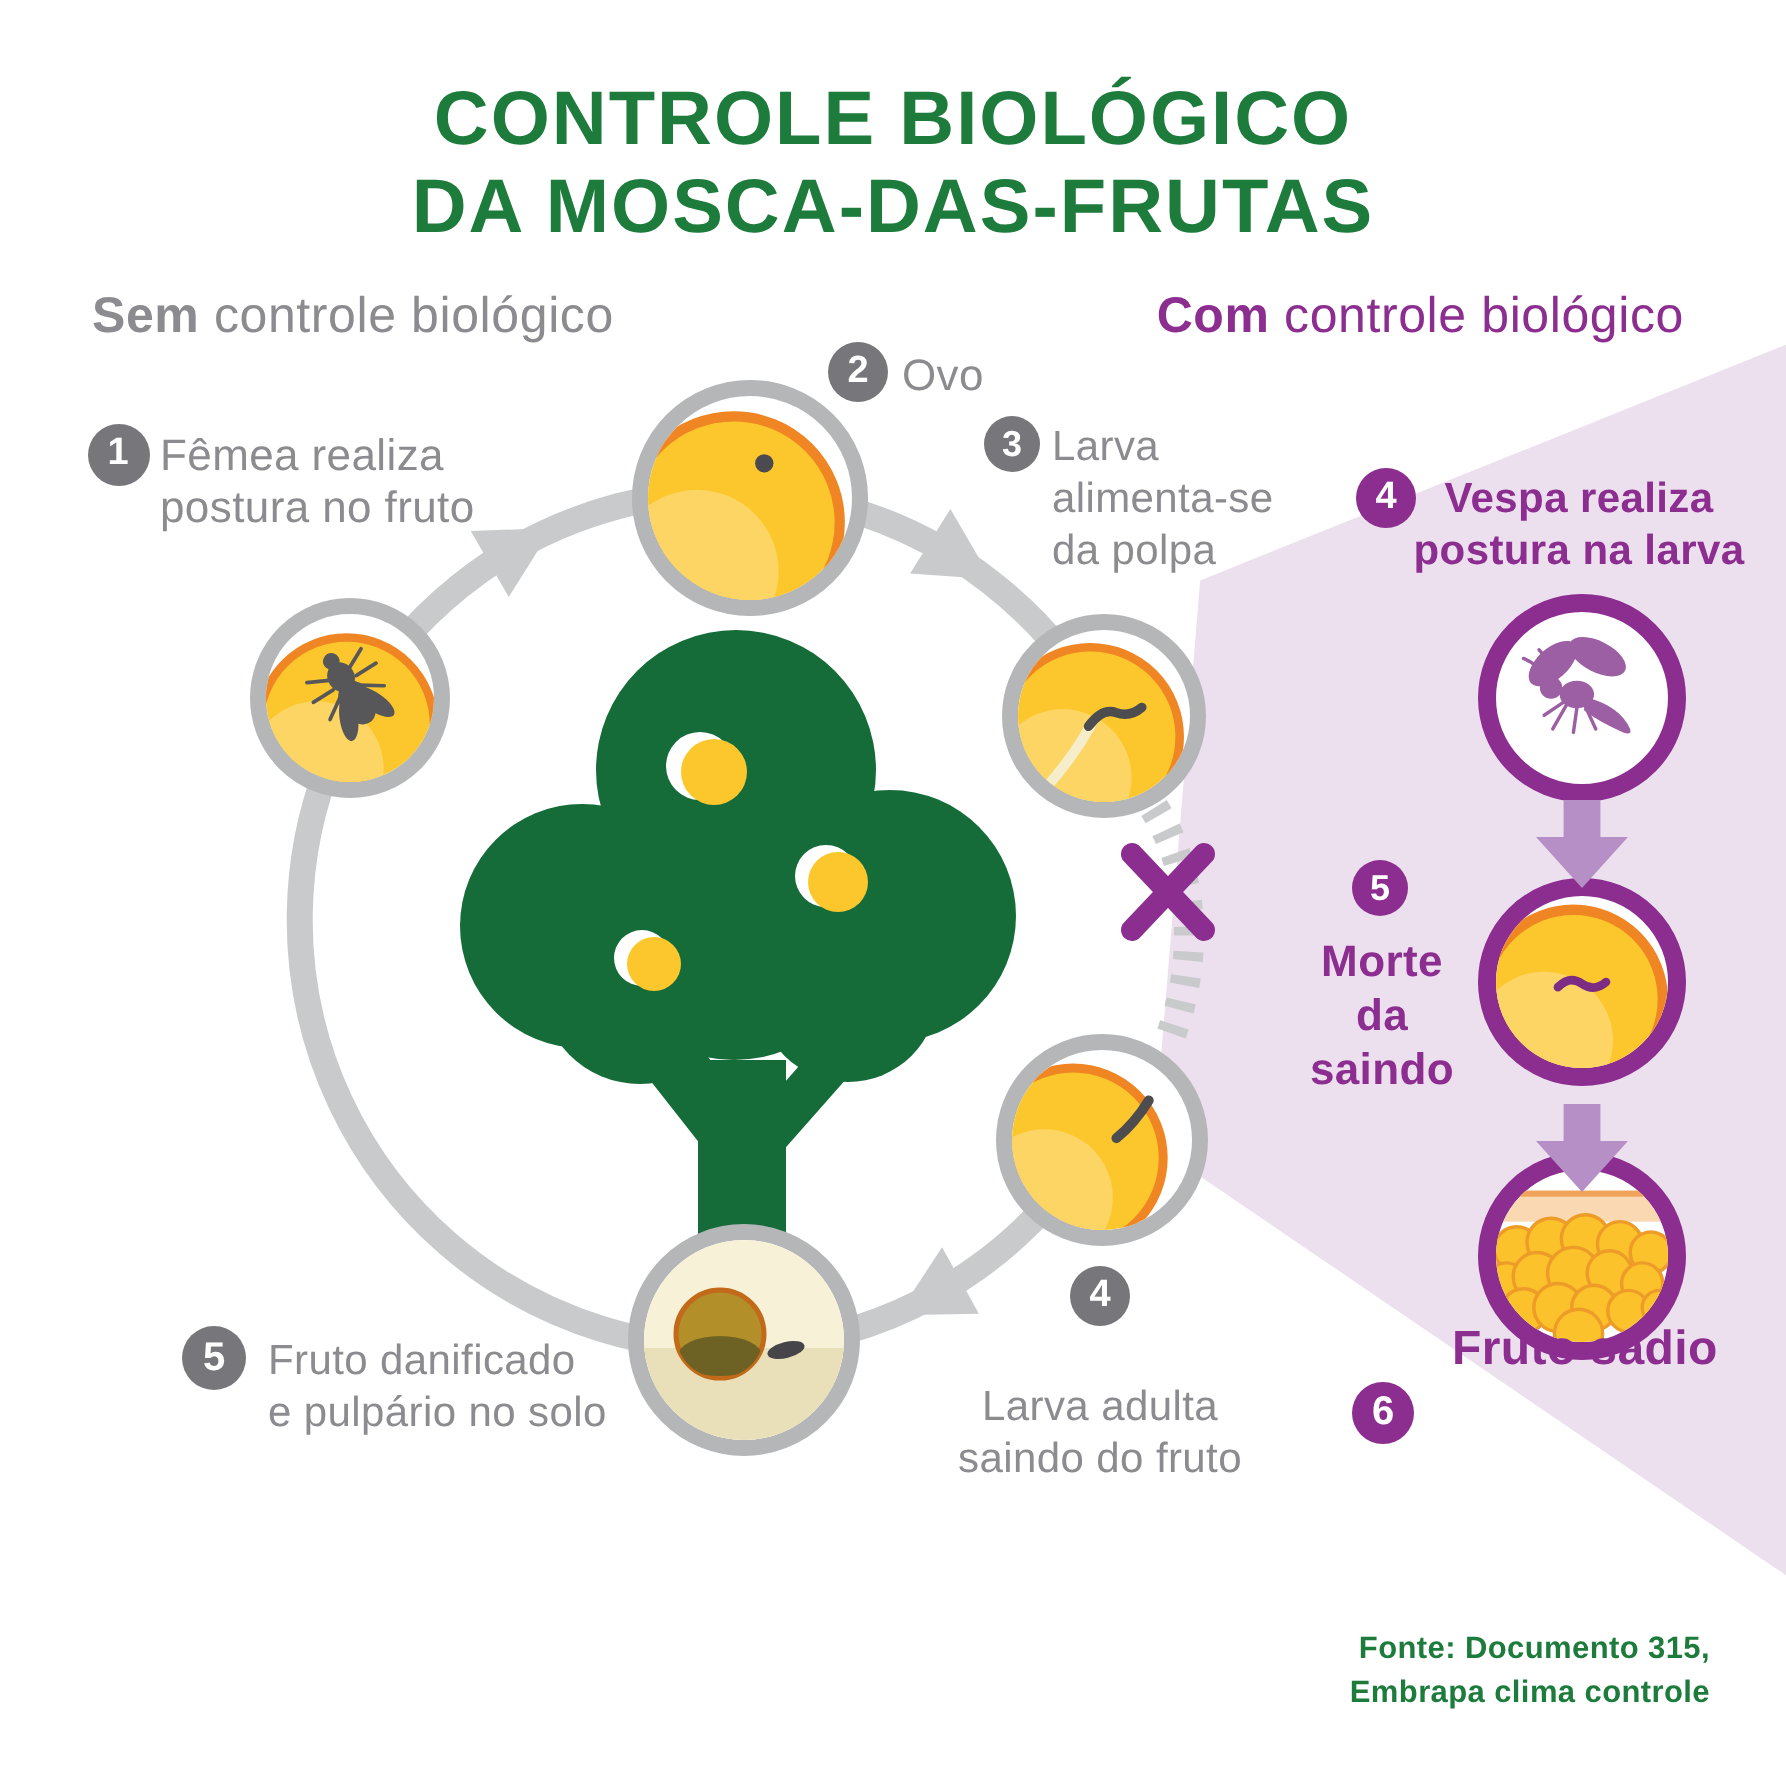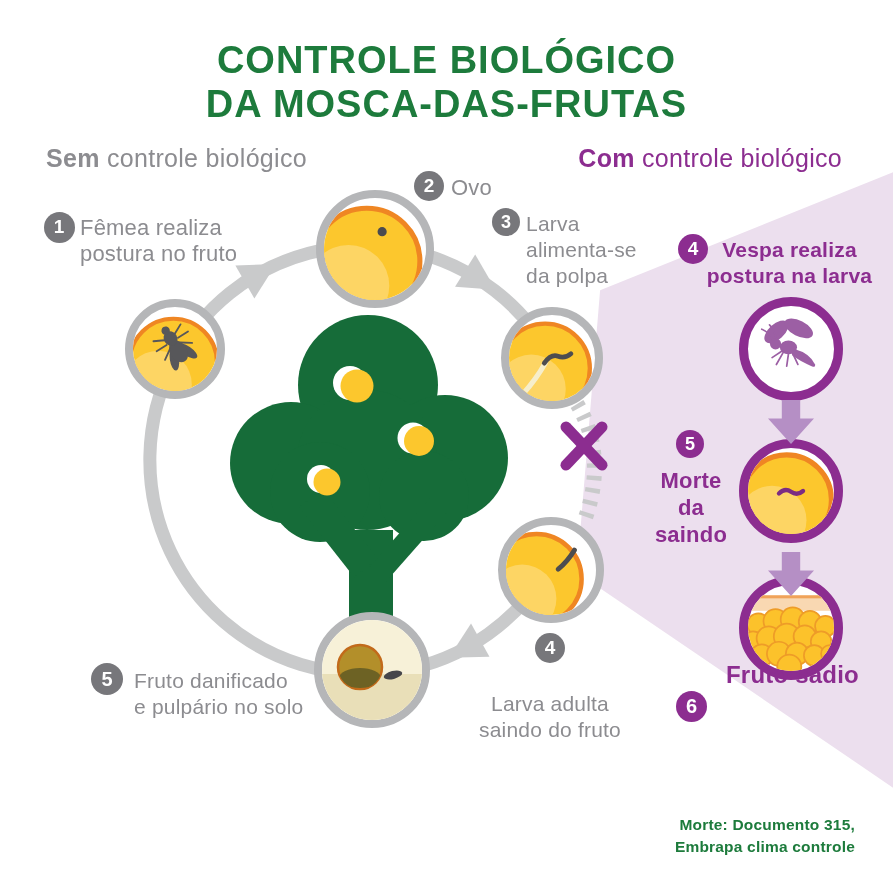--- a/index.html
+++ b/index.html
@@ -255,17 +255,17 @@
 postura na larva</div>
 
   <div class="nbadge purple" style="left:676px;top:430px;width:28px;height:28px;font-size:18px;">5</div>
   <div class="step-label purple center" style="left:642px;top:467px;width:98px;line-height:27px;font-size:22px;">Morte
 da saindo</div>
 
   <div class="nbadge purple" style="left:676px;top:691px;width:31px;height:31px;font-size:20px;">6</div>
   <div class="step-label purple" style="left:726px;top:662px;font-size:24px;">Fruto sadio</div>
 
   <div id="footer">
-    <div>Morte: Documento 315,</div>
+    <div>Fonte: Documento 315,</div>
     <div>Embrapa clima controle</div>
   </div>
 
 </div>
 
 </body></html>

